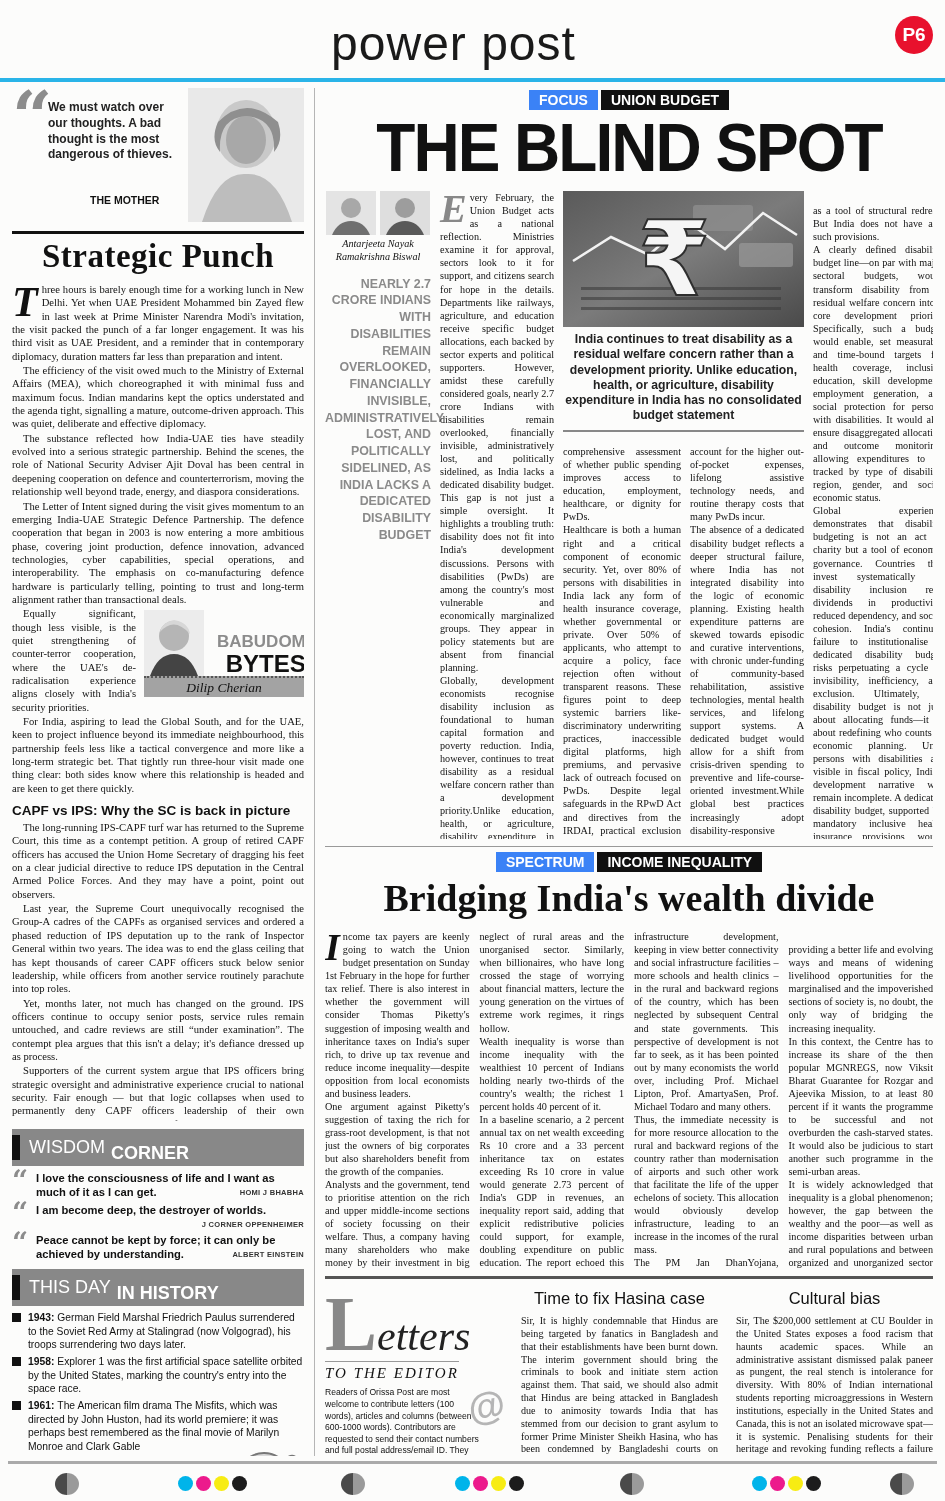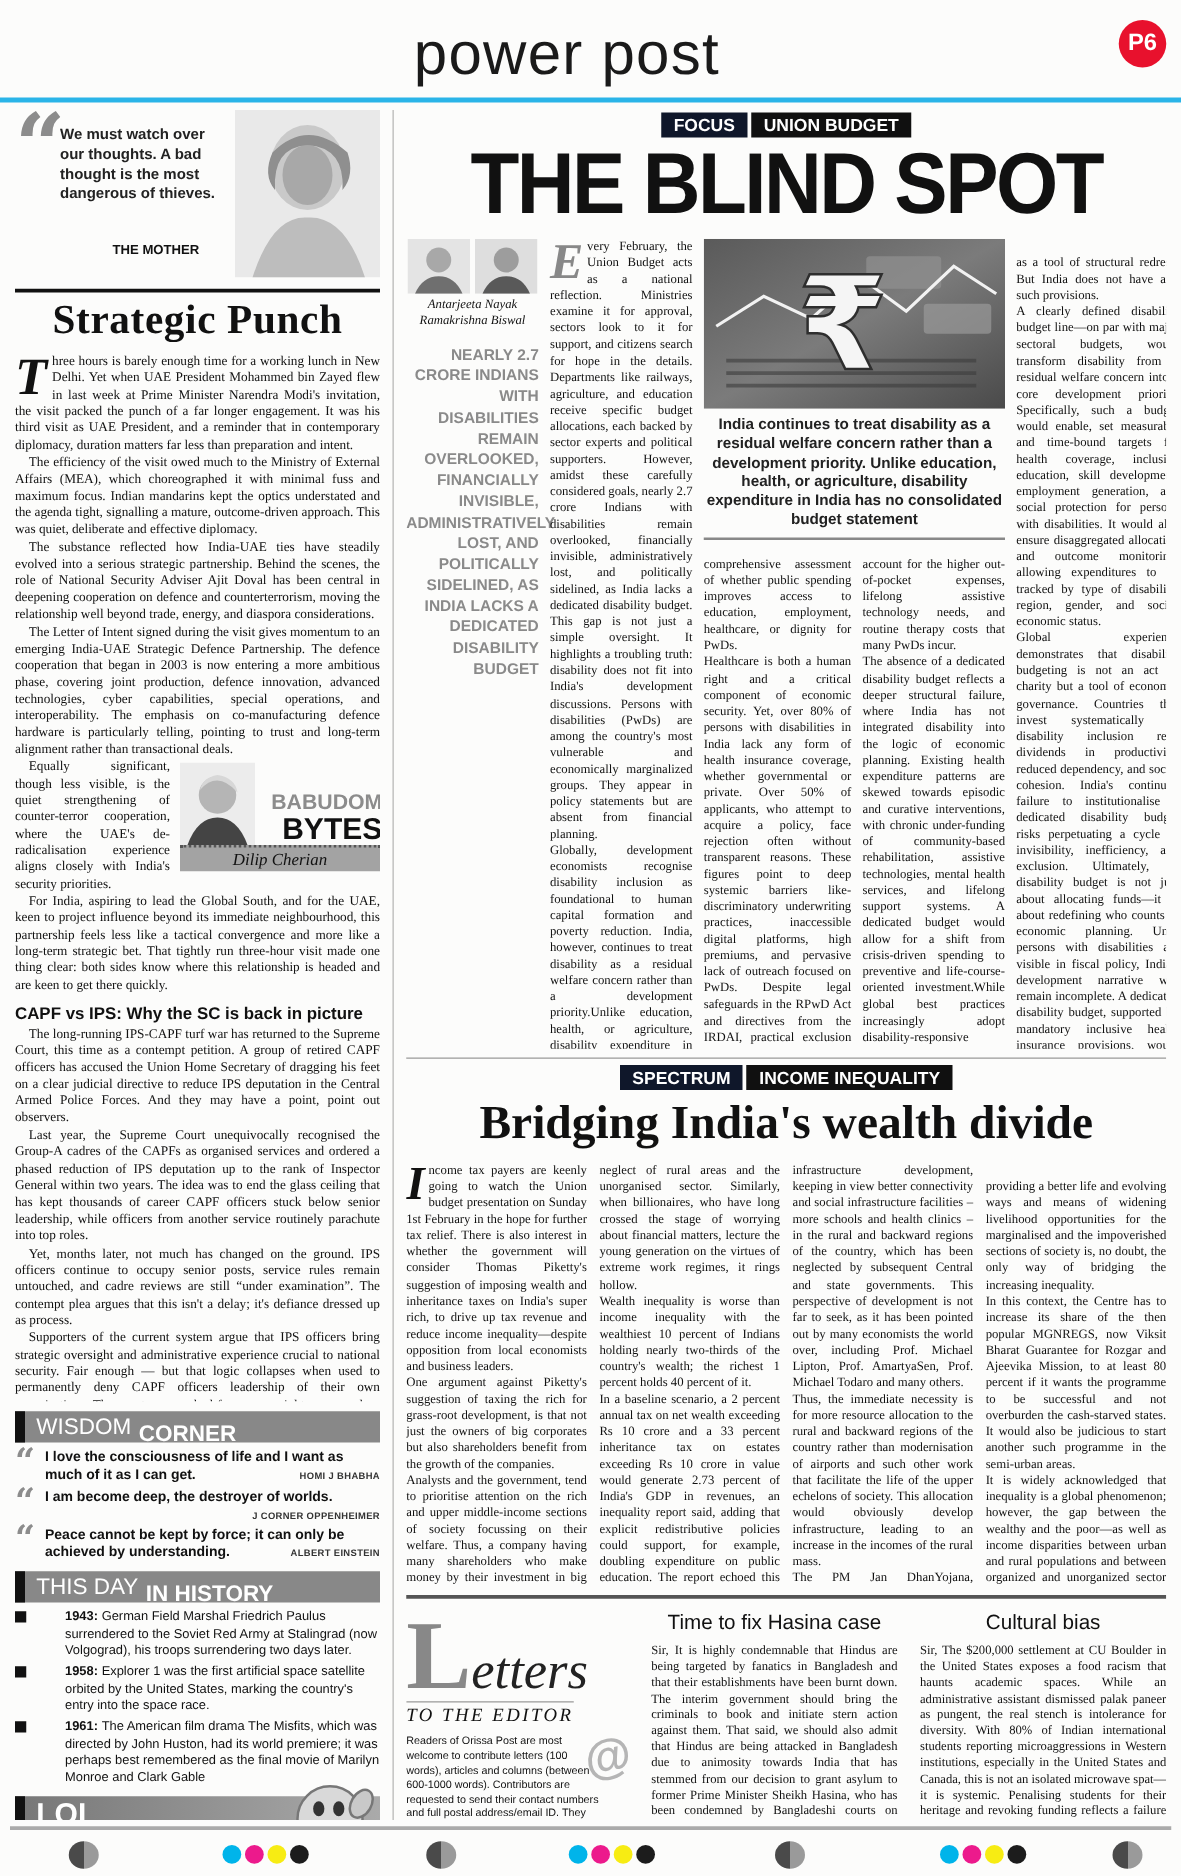--- a/index.html
+++ b/index.html
@@ -34,39 +34,39 @@
   .article p.first::first-letter{float:left;font-size:42px;line-height:.78;padding:3px 4px 0 0;font-style:italic;font-weight:bold;}
   .subhead{font-family:"Liberation Sans",sans-serif;font-weight:bold;font-size:13.5px;margin:7px 0 2px;}
   .babudom{float:right;width:160px;margin:3px 0 3px 8px;}
   .babudom-inner{display:flex;align-items:flex-end;}
   .bab-photo{width:60px;height:66px;flex:none;}
   .bab-text{flex:1;text-align:right;font-family:"Liberation Sans",sans-serif;line-height:1;padding-left:13px;}
   .bab-l1{font-size:17px;font-weight:800;color:#8c8c8c;}
   .bab-l2{font-size:24px;font-weight:800;color:#111;margin-top:2px;}
   .bab-auth{border-top:2px dotted #555;font-style:italic;font-size:13.5px;background:#a3a3a3;text-align:center;padding:1px 2px;font-family:"Liberation Serif",serif;}
   
-  .sec-bar{display:flex;align-items:center;height:25px;background:#888;color:#fff;font-family:"Liberation Sans",sans-serif;font-size:18px;margin:8px 0 5px;}
+  .sec-bar{display:flex;align-items:center;height:37px;background:#888;color:#fff;font-family:"Liberation Sans",sans-serif;font-size:18px;margin:8px 0 5px;}
   .sec-bar .accent{width:8px;height:25px;background:#111;margin-right:9px;flex:none;}
   .sec-bar .t1{font-weight:normal;margin-right:6px;}
   .sec-bar .t2{font-weight:800;margin-top:12px;}
   .wq{margin:3px 0;display:flex;}
   .wq-icon{width:24px;flex:none;font-size:28px;color:#8c8c8c;line-height:.7;font-weight:bold;font-family:"DejaVu Serif",serif;}
   .wq-body{flex:1;font-family:"Liberation Sans",sans-serif;font-weight:bold;font-size:11.2px;line-height:1.28;}
   .wq-author{float:right;font-size:7.5px;color:#333;margin:3px 0 0 8px;letter-spacing:.3px;}
-  .hist-item{display:flex;margin:4px 0;font-family:"Liberation Sans",sans-serif;font-size:10.3px;line-height:1.3;gap:24px;}
+  .hist-item{display:flex;margin:4px 0;font-family:"Liberation Sans",sans-serif;font-size:10.3px;line-height:1.3;}
   .hist-sq{width:9px;height:9px;background:#111;margin:2px 7px 0 0;flex:none;}
   .hist-year{font-weight:800;margin-right:3px;}
   
   .lol-sec{position:relative;}
   .lol-bar{display:flex;align-items:center;height:30px;background:linear-gradient(90deg,#777,#aaa);color:#fff;font-family:"Liberation Sans",sans-serif;font-size:24px;font-weight:800;margin:8px 0 4px;}
   .lol-bar .accent{width:8px;height:30px;background:#111;margin-right:9px;flex:none;}
   .lol-smiley{position:absolute;right:4px;top:-16px;width:66px;height:66px;}
   
   .tag-row{display:flex;justify-content:center;margin-top:2px;font-family:"Liberation Sans",sans-serif;font-weight:800;font-size:14px;}
-  .tag-gray{background:#0f172a;color:#fff;padding:2px 10px;}
+  .tag-gray{background:#3b82f6;color:#fff;padding:2px 10px;}
   .tag-black{background:#101010;color:#fff;padding:2px 10px;margin-left:3px;}
   .bs-title{text-align:center;font-family:"Liberation Sans",sans-serif;font-weight:800;font-size:64px;letter-spacing:-2px;line-height:1.05;margin:4px 0 10px;transform:scaleY(1.08);}
   .bs-article{position:relative;display:flex;gap:9px;height:648px;overflow:hidden;font-size:10.2px;line-height:1.28;text-align:justify;}
   .bs-colA{width:106px;flex:none;}
   .bs-photos{display:flex;gap:4px;justify-content:center;}
   .bs-photo{width:50px;height:44px;}
   .bs-authors{font-style:italic;font-size:10.2px;text-align:center;line-height:1.25;margin:3px 0 12px;}
   .bs-pq{font-family:"Liberation Sans",sans-serif;font-weight:800;font-size:12.4px;color:#8a8a8a;text-align:right;line-height:1.35;}
   .bs-c1{width:114px;flex:none;white-space:pre-line;}
   .bs-c2{width:118px;flex:none;white-space:pre-line;padding-top:254px;box-sizing:border-box;}

